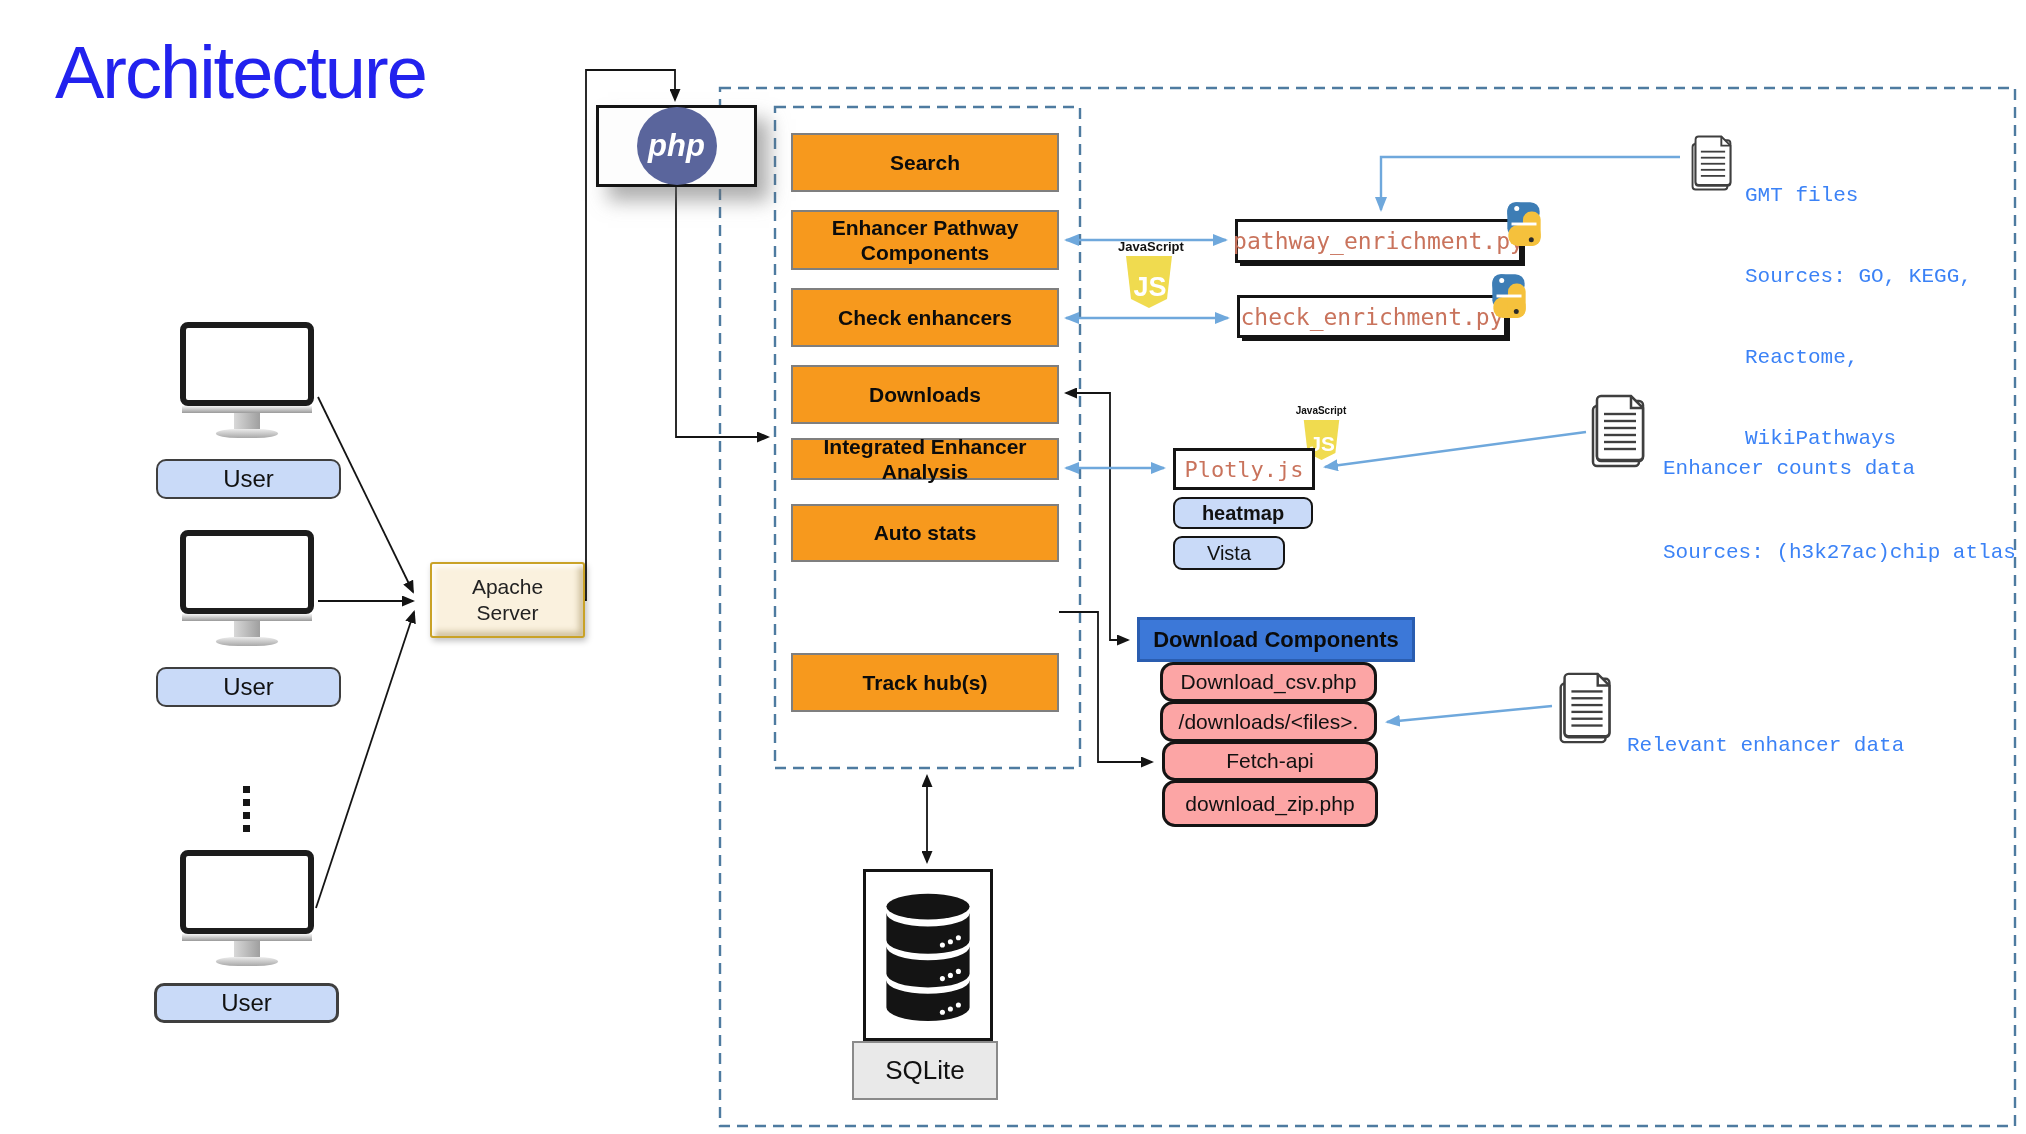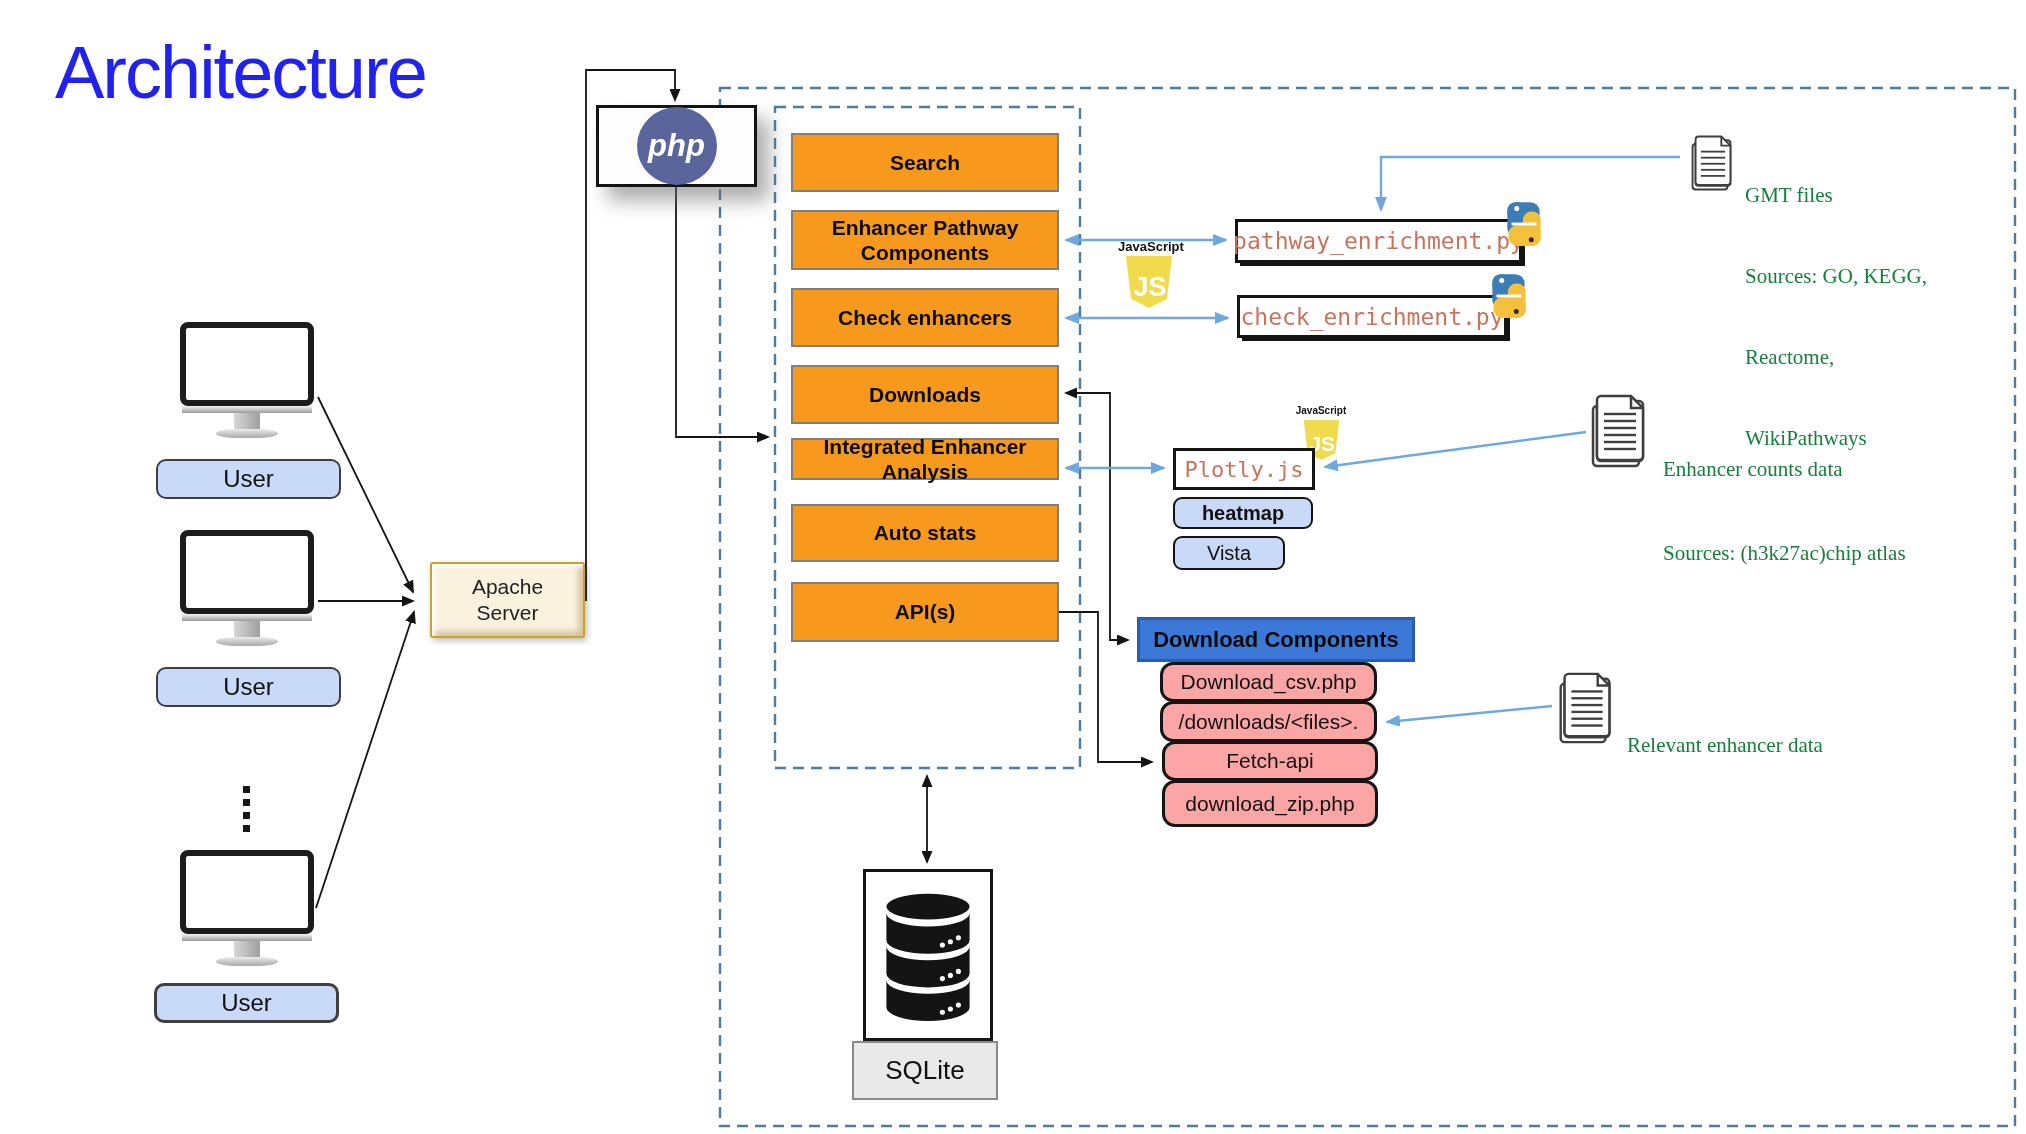--- a/index.html
+++ b/index.html
@@ -50,21 +50,21 @@
   .dl-item{background:#fca5a5;border:3px solid #141414;border-radius:13px;display:flex;align-items:center;
           justify-content:center;font-size:21px;color:#111;}
   .dl-head{left:1137px;top:617px;width:278px;height:45px;background:#3c78d8;border:3px solid #2a5db0;
           display:flex;align-items:center;justify-content:center;font-weight:700;font-size:22px;color:#0b0b0b;}
 
   .sqlite-outer{left:863px;top:869px;width:130px;height:172px;background:#fff;border:3px solid #141414;
           display:flex;align-items:center;justify-content:center;}
   .sqlite-label{left:852px;top:1041px;width:146px;height:59px;background:#e9e9e9;border:2px solid #8a8a8a;
           display:flex;align-items:center;justify-content:center;font-size:26px;color:#111;}
 
-  .mono-note{font-family:Liberation Serif, serif;font-size:21px;line-height:27px;color:#15803d;white-space:pre;}
+  .mono-note{font-family:Liberation Mono, monospace;font-size:21px;line-height:27px;color:#3b82f6;white-space:pre;}
 
   .js-caption{font-weight:700;color:#111;text-align:center;}
 </style>
 </head>
 <body>
 
 <div id="stage">
 
   <svg class="overlay" viewBox="0 0 2026 1134" xmlns="http://www.w3.org/2000/svg">
     <defs>
@@ -155,22 +155,22 @@
     </div>
   <div class="abs module z2" style="top:365px;height:59px;">
       <span>Downloads</span>
     </div>
   <div class="abs module z2" style="top:438px;height:42px;">
       <span>Integrated Enhancer Analysis</span>
     </div>
   <div class="abs module z2" style="top:504px;height:58px;">
       <span>Auto stats</span>
     </div>
-  <div class="abs module z2" style="top:582px;height:60px;">
-      <span>API(s)</span>
+  <div class="abs module z2" style="top:653px;height:59px;">
+      <span>Track hub(s)</span>
     </div>
 
   <div class="abs z2 js-caption" style="left:1106px;top:239px;width:90px;font-size:13px;">JavaScript</div>
   <svg class="abs z2" style="left:1125px;top:254px;" width="48" height="56" viewBox="0 0 48 54">
     <path d="M1,1 H47 L42,44 24,53 6,44 Z" fill="#f0db4f"></path>
     <text x="25" y="41" text-anchor="middle" font-family="Liberation Sans,sans-serif" font-size="27" font-weight="bold" fill="#fff">JS</text>
   </svg>
 
   <div class="abs codebox z2" style="left:1235px;top:219px;width:287px;height:44px;box-shadow:4px 4px 0 -1px #141414;">
     <span>pathway_enrichment.py</span>

